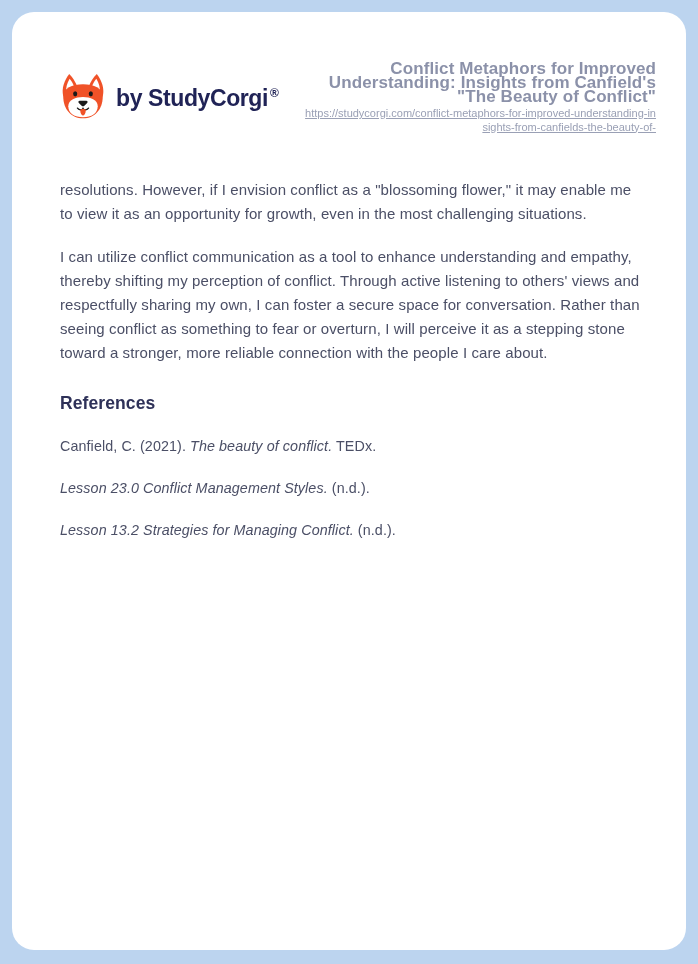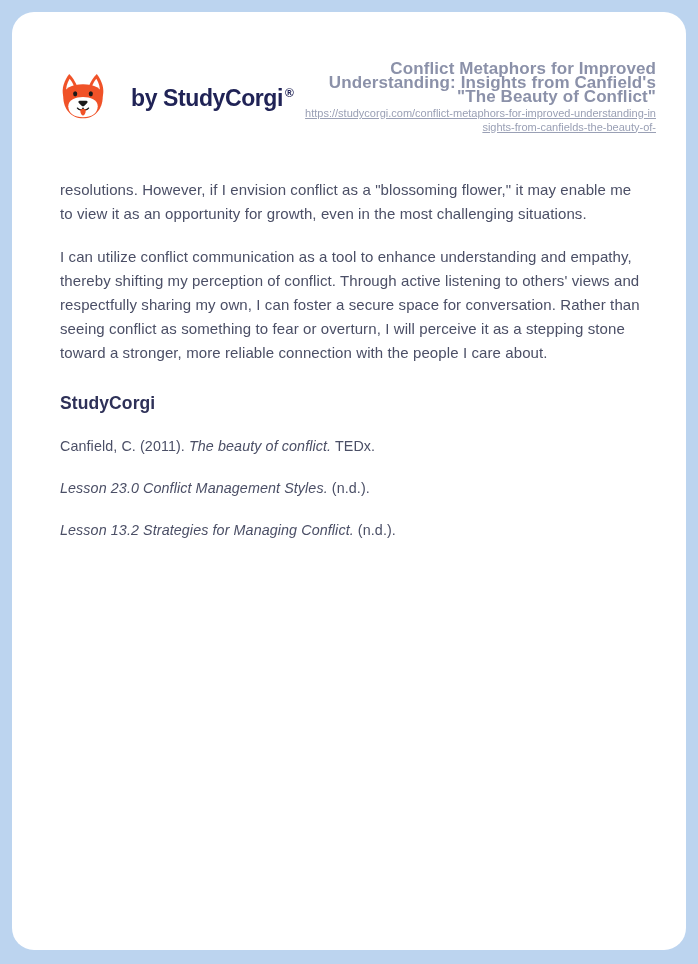--- a/index.html
+++ b/index.html
@@ -24,21 +24,21 @@
   
   .header {
     display: flex;
     justify-content: space-between;
     align-items: center;
     padding: 50px 30px 0 48px;
   }
   .logo {
     display: flex;
     align-items: center;
-    gap: 25px;
+    gap: 10px;
     flex: 0 0 auto;
   }
   .logo svg { display: block; }
   .brand {
     font-size: 23px;
     font-weight: bold;
     color: #202356;
     letter-spacing: -0.4px;
     white-space: nowrap;
   }
@@ -125,23 +125,23 @@
       <div class="doc-url">https://studycorgi.com/conflict-metaphors-for-improved-understanding-insights-from-canfields-the-beauty-of-</div>
     </div>
 
   </div>
 
   <div class="main">
 
     <p class="para">resolutions. However, if I envision conflict as a "blossoming flower," it may enable me to view it as an opportunity for growth, even in the most challenging situations.</p>
     <p class="para">I can utilize conflict communication as a tool to enhance understanding and empathy, thereby shifting my perception of conflict. Through active listening to others' views and respectfully sharing my own, I can foster a secure space for conversation. Rather than seeing conflict as something to fear or overturn, I will perceive it as a stepping stone toward a stronger, more reliable connection with the people I care about.</p>
 
-    <h2 class="refs-heading">StudyCorgi</h2>
+    <h2 class="refs-heading">References</h2>
 
-    <p class="ref-entry"><span>Canfield, C. (2011). </span><span class="it">The beauty of conflict.</span><span> TEDx.</span></p>
+    <p class="ref-entry"><span>Canfield, C. (2021). </span><span class="it">The beauty of conflict.</span><span> TEDx.</span></p>
 
     <p class="ref-entry"><span></span><span class="it">Lesson 23.0 Conflict Management Styles.</span><span> (n.d.).</span></p>
 
     <p class="ref-entry"><span></span><span class="it">Lesson 13.2 Strategies for Managing Conflict.</span><span> (n.d.).</span></p>
 
   </div>
 
 </div>
 
 </body></html>

